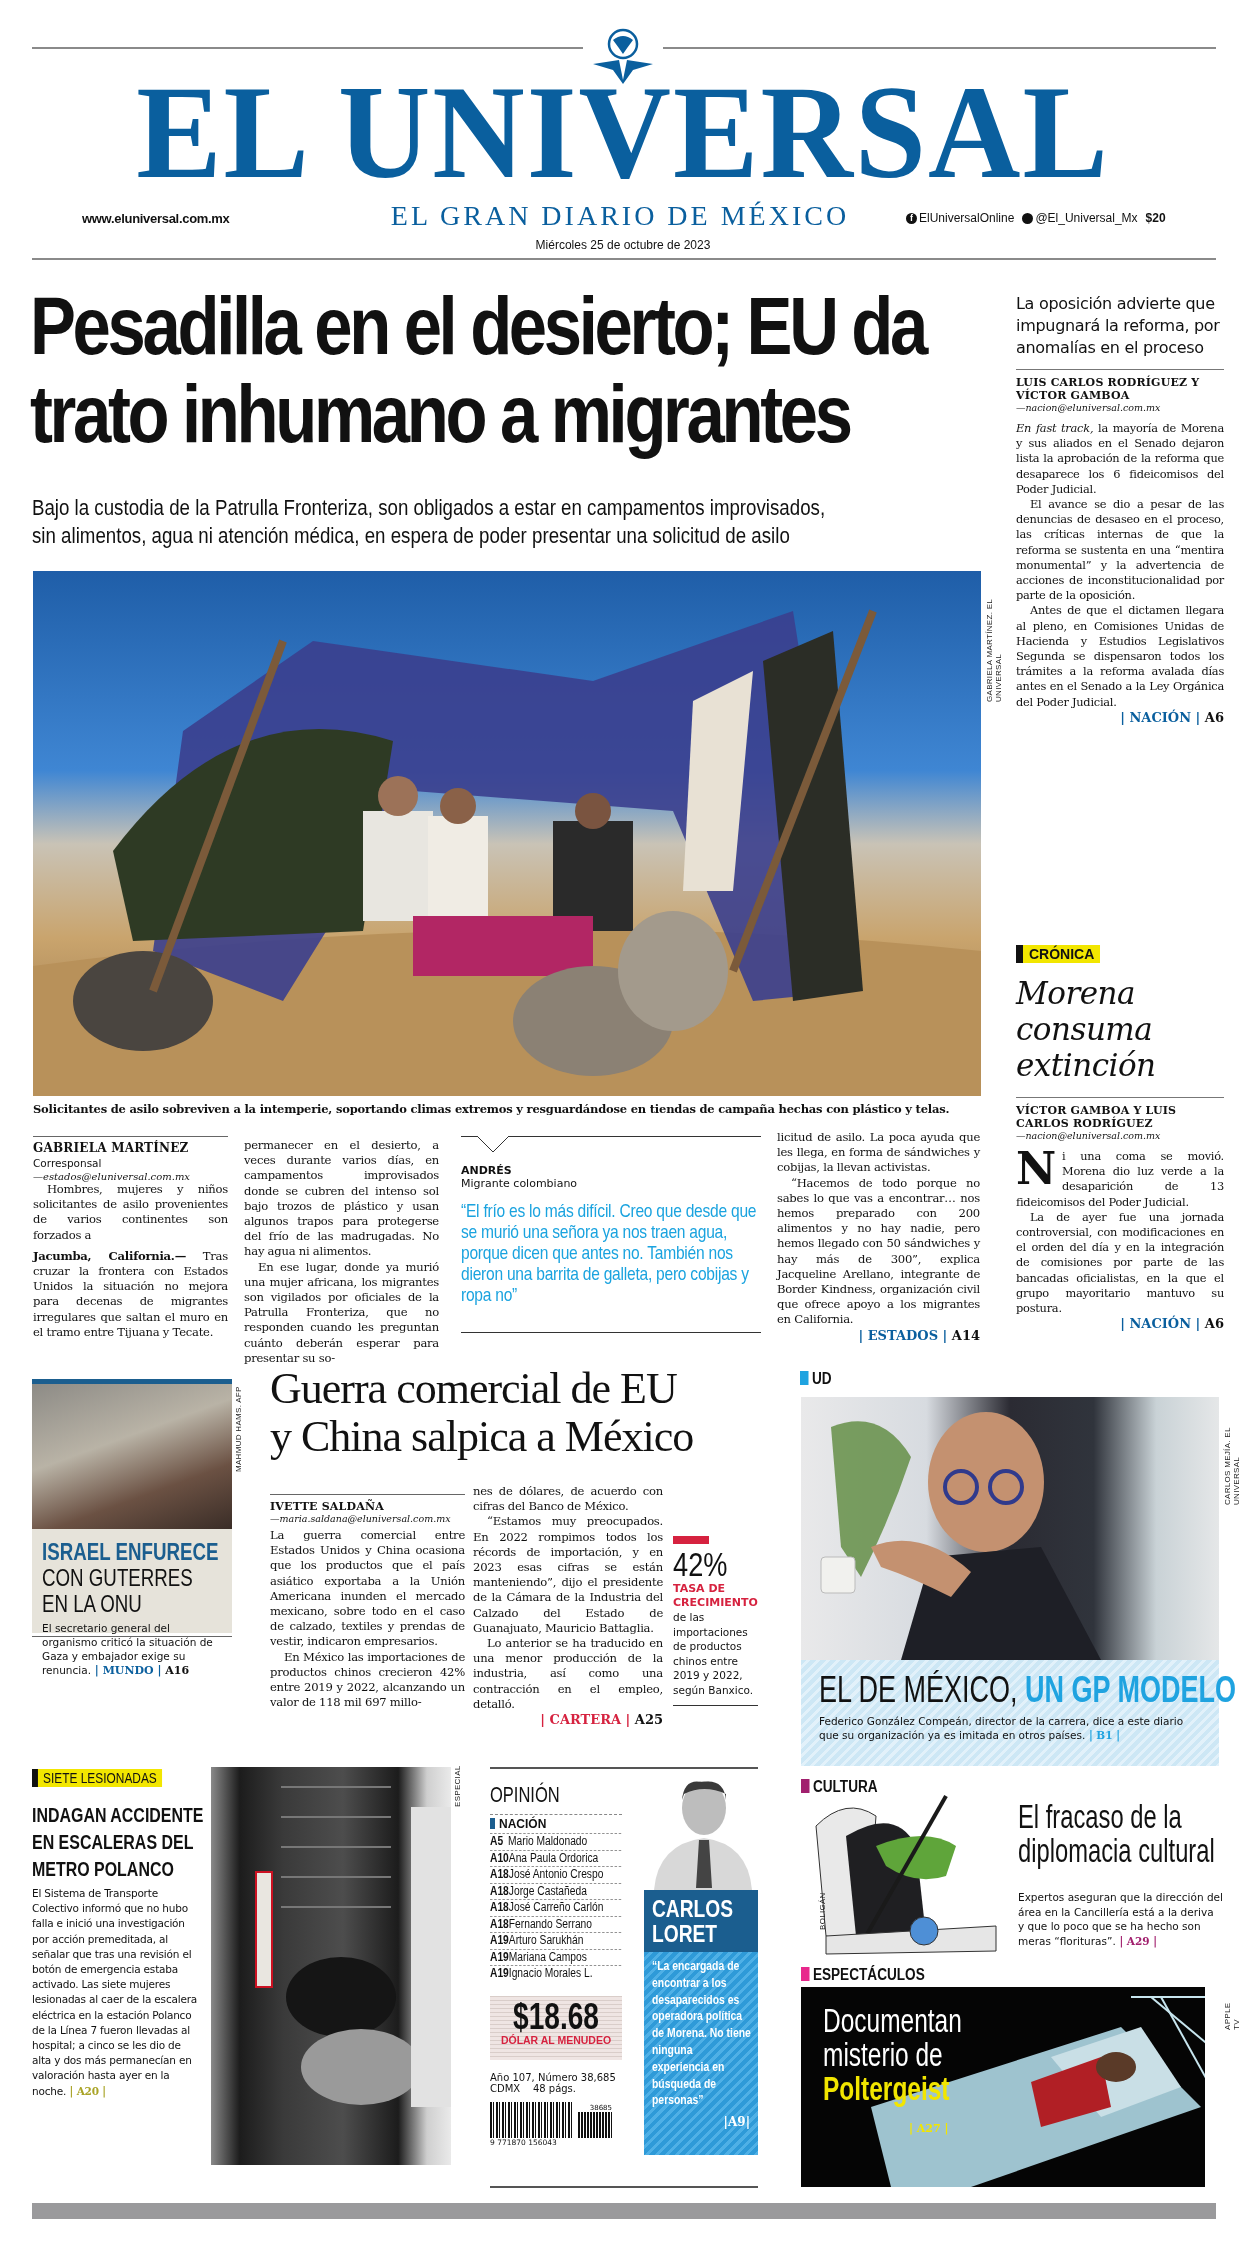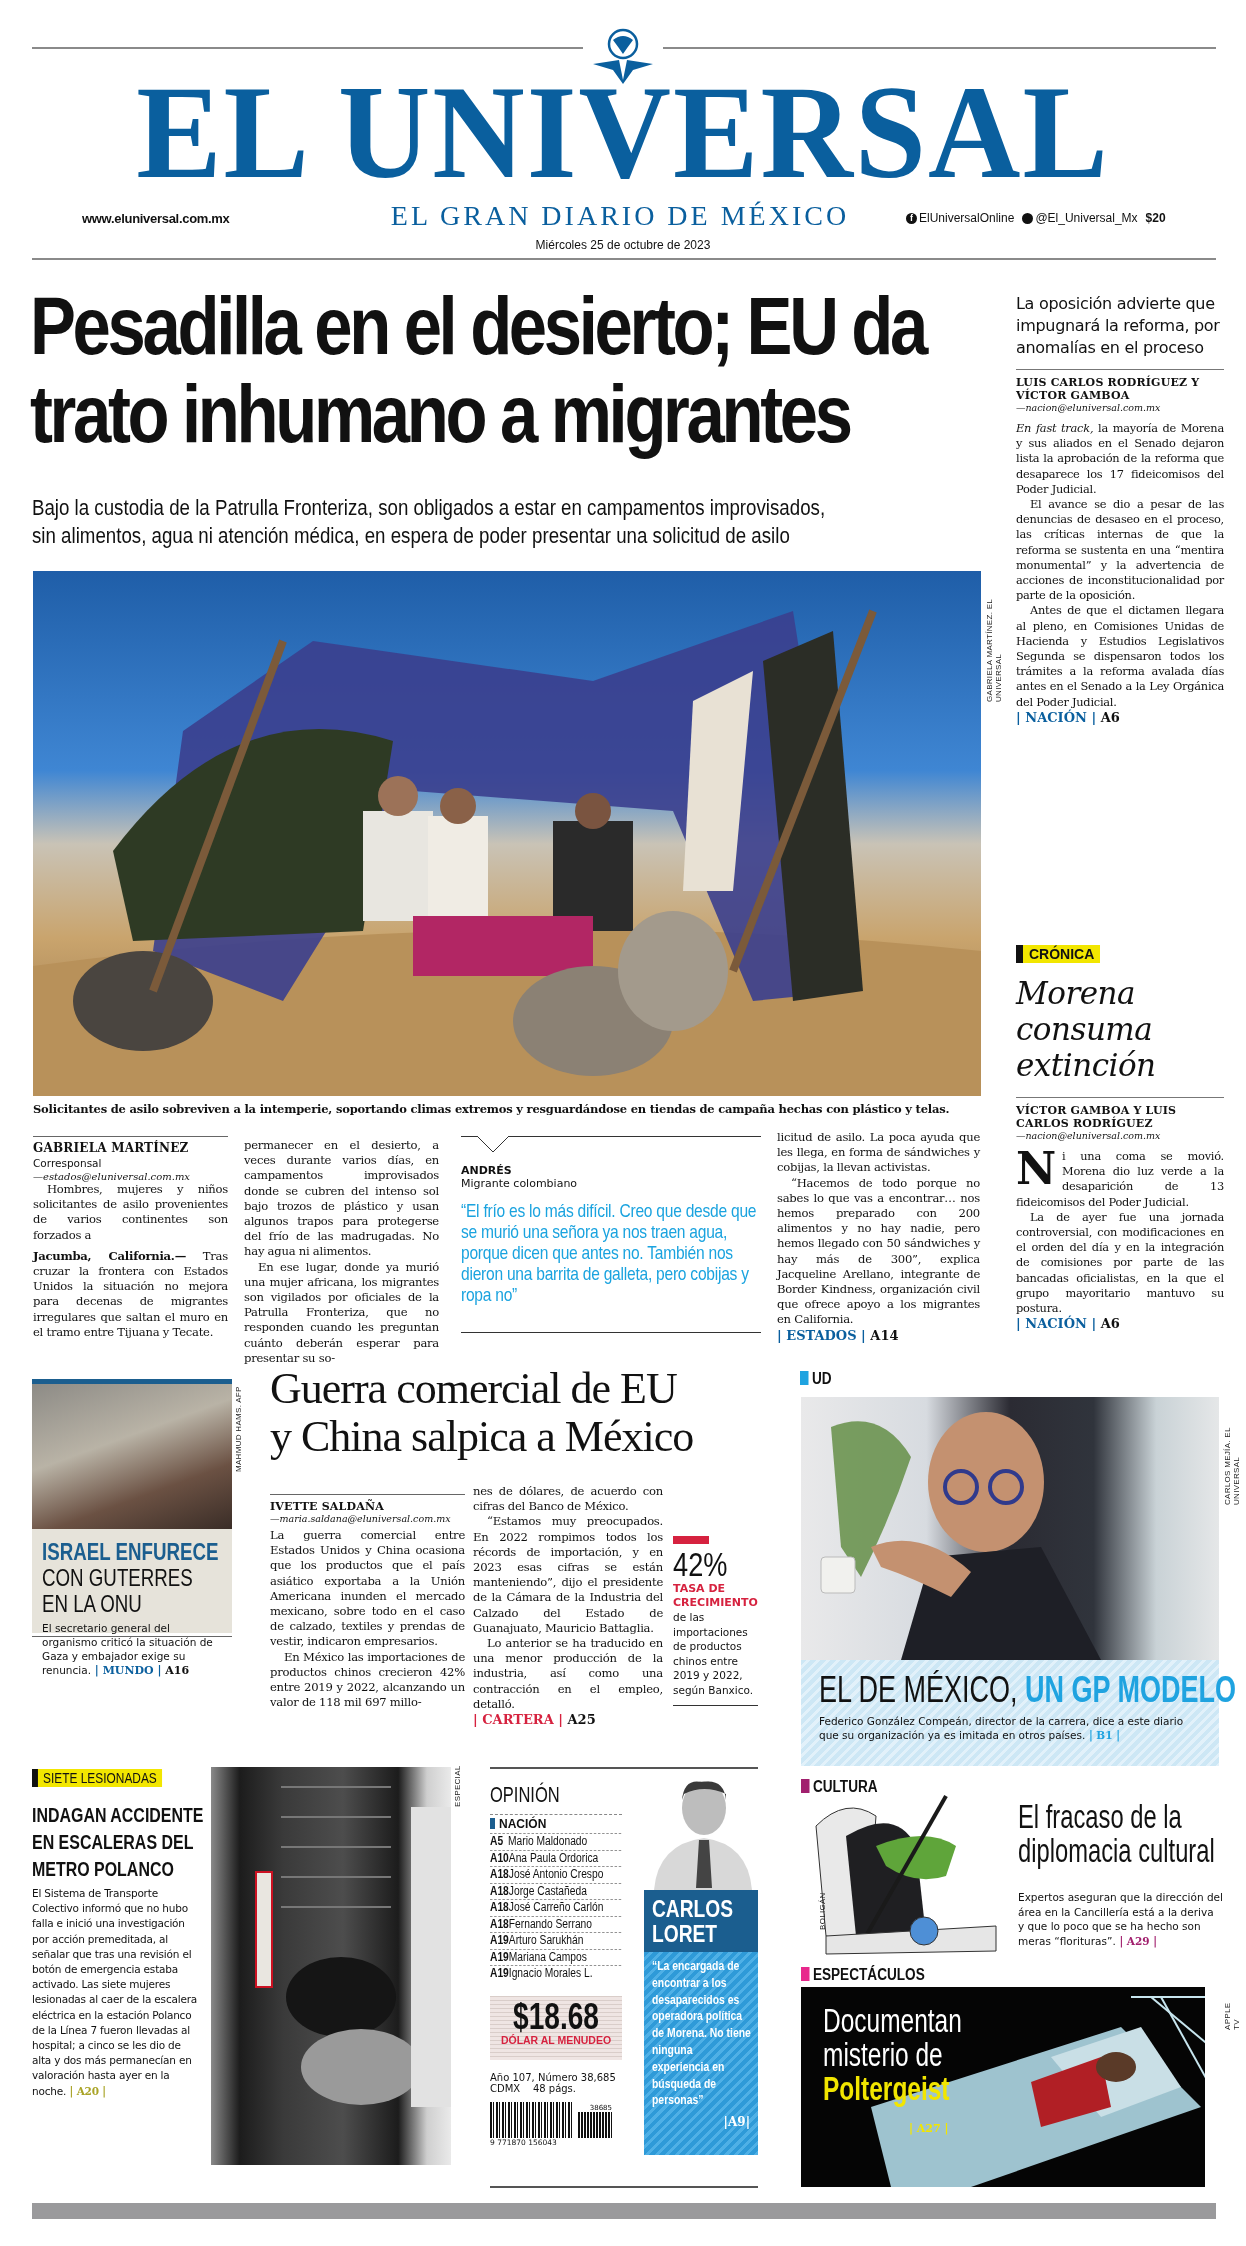--- a/index.html
+++ b/index.html
@@ -15,21 +15,21 @@
   .social b { font-weight: bold; }
   .date { position: absolute; left: 0; width: 1246px; top: 238px; text-align: center; font-family: "Liberation Sans", sans-serif; font-size: 12px; }
   .lead-head { position: absolute; left: 30px; top: 282px; width: 980px; font-family: "Liberation Sans", sans-serif; font-weight: bold; font-size: 82px; line-height: 88px; letter-spacing: -4px; transform: scaleX(0.84); transform-origin: left top; width: 1180px; }
   .lead-deck { position: absolute; left: 32px; top: 494px; width: 1120px; font-family: "Liberation Sans", sans-serif; font-size: 22px; line-height: 28px; transform: scaleX(0.85); transform-origin: left top; }
   .photo-main { position: absolute; left: 33px; top: 571px; width: 948px; height: 525px; overflow: hidden; background: linear-gradient(180deg, #1f5ea8 0%, #3f86d3 38%, #c9c3b6 52%, #c9a46d 70%, #8f6d45 100%); }
   .credit-v { position: absolute; font-family: "Liberation Sans", sans-serif; font-size: 8px; writing-mode: vertical-rl; transform: rotate(180deg); letter-spacing: 0.3px; color: #222; }
   .caption { position: absolute; left: 33px; top: 1102px; font-family: "DejaVu Serif", serif; font-weight: bold; font-size: 11.5px; letter-spacing: -0.2px; }
   .body-text { font-family: "DejaVu Serif", serif; font-size: 11.6px; line-height: 15.2px; text-align: justify; color: #111; letter-spacing: -0.25px; }
   .byline { font-family: "DejaVu Serif", serif; font-weight: bold; font-size: 12px; letter-spacing: 0.2px; }
   .email { font-family: "DejaVu Serif", serif; font-style: italic; font-size: 10px; }
-  .ref { font-family: "DejaVu Serif", serif; font-weight: bold; font-size: 13px; text-align: left; }
+  .ref { font-family: "DejaVu Serif", serif; font-weight: bold; font-size: 13px; text-align: right; }
   .ref .sec { color: #0a5f9e; }
   .kicker { display: inline-block; font-family: "Liberation Sans", sans-serif; font-weight: bold; font-size: 15px; padding: 1px 6px 1px 6px; border-left: 7px solid #111; }
   .sidebar-square { display: inline-block; width: 10px; height: 14px; margin-right: 4px; vertical-align: -1px; }
   .cond { font-family: "Liberation Sans", sans-serif; display: inline-block; transform-origin: left top; }
   .hatch-blue { background: repeating-linear-gradient(135deg, #2e9ad8 0 4px, #4fb0e6 4px 7px); }
   .hatch-light { background: repeating-linear-gradient(135deg, #cde7f5 0 4px, #e2f1fa 4px 7px); }
 </style>
 </head>
 <body>
 
@@ -116,21 +116,21 @@
   <p class="body-text">licitud de asilo. La poca ayuda que les llega, en forma de sándwiches y cobijas, la llevan activistas.</p>
   <p class="body-text" style="text-indent:14px;">“Hacemos de todo porque no sabes lo que vas a encontrar… nos hemos preparado con 200 alimentos y no hay nadie, pero hemos llegado con 50 sándwiches y hay más de 300”, explica Jacqueline Arellano, integrante de Border Kindness, organización civil que ofrece apoyo a los migrantes en California.</p>
   <div class="ref"><span class="sec">| ESTADOS |</span><span> A14</span></div>
 </div>
 
 <div class="abs" style="left:1016px; top:285px; width:208px;">
   <div style="font-family:'DejaVu Sans',sans-serif; font-size:16px; line-height:22px; margin-top:8px; letter-spacing:-0.3px;">La oposición advierte que impugnará la reforma, por anomalías en el proceso</div>
   <div style="height:1px; background:#777; margin-top:10px;"></div>
   <div class="byline" style="font-size:11px; margin-top:6px;">LUIS CARLOS RODRÍGUEZ Y VÍCTOR GAMBOA</div>
   <div class="email" style="font-size:9.5px;">—nacion@eluniversal.com.mx</div>
-  <p class="body-text" style="margin-top:8px; font-size:11.4px;"><i>En fast track,</i><span> la mayoría de Morena y sus aliados en el Senado dejaron lista la aprobación de la reforma que desaparece los 17 fideicomisos del Poder Judicial.</span></p>
+  <p class="body-text" style="margin-top:8px; font-size:11.4px;"><i>En fast track,</i><span> la mayoría de Morena y sus aliados en el Senado dejaron lista la aprobación de la reforma que desaparece los 6 fideicomisos del Poder Judicial.</span></p>
   <p class="body-text" style="text-indent:14px; font-size:11.4px;">El avance se dio a pesar de las denuncias de desaseo en el proceso, las críticas internas de que la reforma se sustenta en una “mentira monumental” y la advertencia de acciones de inconstitucionalidad por parte de la oposición.</p>
   <p class="body-text" style="text-indent:14px; font-size:11.4px;">Antes de que el dictamen llegara al pleno, en Comisiones Unidas de Hacienda y Estudios Legislativos Segunda se dispensaron todos los trámites a la reforma avalada días antes en el Senado a la Ley Orgánica del Poder Judicial.</p>
   <div class="ref"><span class="sec">| NACIÓN |</span><span> A6</span></div>
 </div>
 
 <div class="abs" style="left:1016px; top:944px; width:208px;">
   <span class="kicker" style="background:#f2e600; font-size:14px;">CRÓNICA</span>
   <div style="font-family:'DejaVu Serif',serif; font-style:italic; font-size:31px; line-height:36px; margin-top:12px; letter-spacing:-0.5px;">Morena consuma extinción</div>
   <div style="height:1px; background:#777; margin-top:14px;"></div>
   <div class="byline" style="font-size:11px; margin-top:6px;">VÍCTOR GAMBOA Y LUIS CARLOS RODRÍGUEZ</div>

